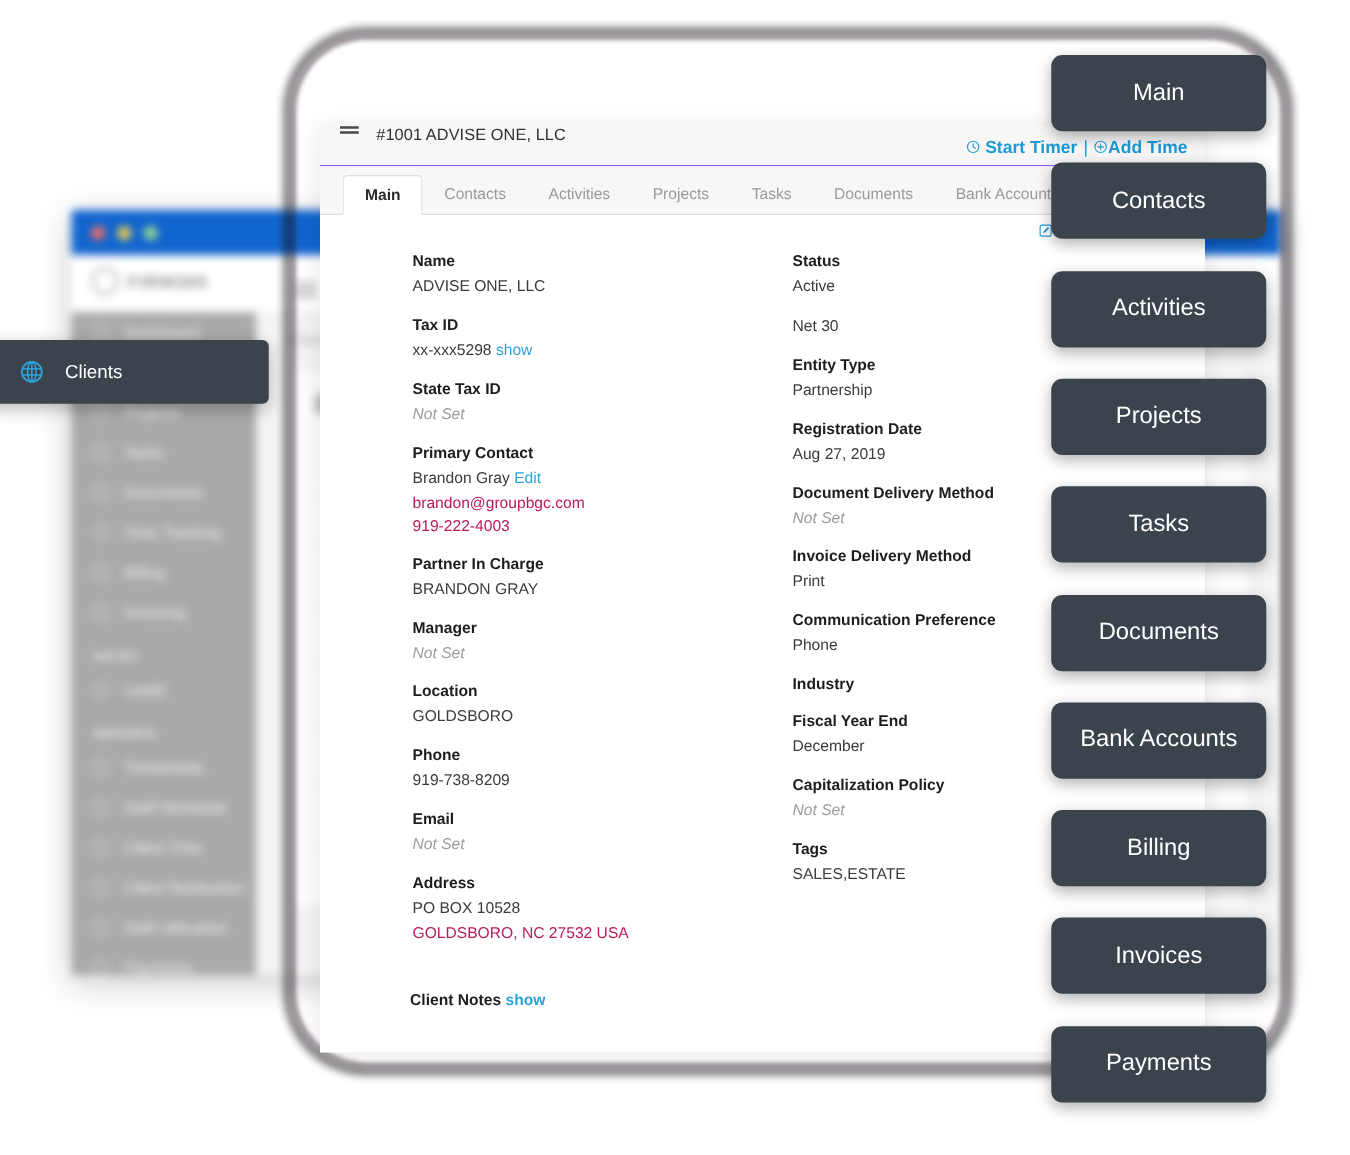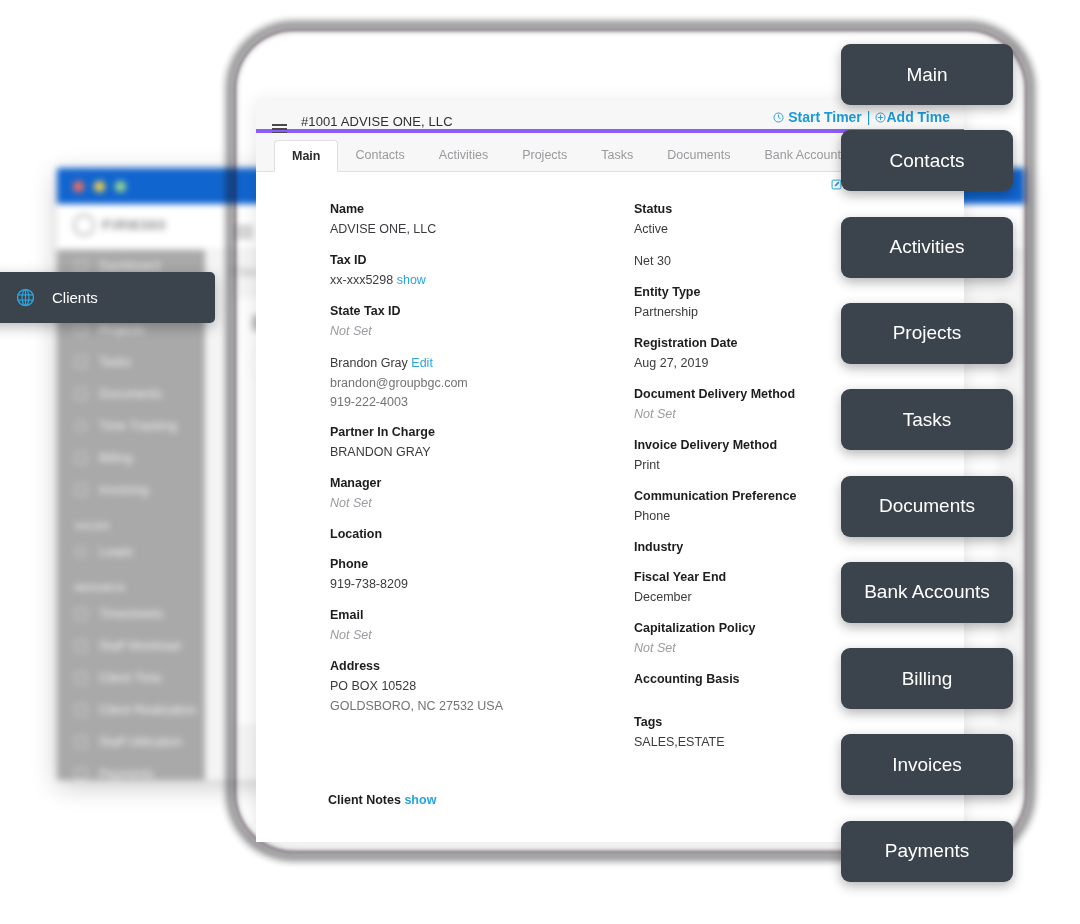--- a/index.html
+++ b/index.html
@@ -99,22 +99,22 @@
   }
 
   
   .card {
     position:absolute; left:256px; top:100px; width:708px; height:742px;
     background:#ffffff; overflow:hidden;
     box-shadow: 0 2px 18px rgba(0,0,0,0.10);
   }
   .card-header {
     position:relative; height:33px; background:#f7f7f7;
-    border-bottom:4px solid #8b5cf6;
-    display:flex; align-items:flex-end;
+    border-bottom:1px solid #8b5cf6;
+    display:flex; align-items:flex-start;
   }
   .hamb {
     margin-left:16px; width:15px; height:2px; background:#4a4a4a;
     box-shadow:0 4px 0 #4a4a4a, 0 8px 0 #4a4a4a; position:relative; top:-3px;
   }
   .card-title {
     margin-left:14px; font-size:13px; color:#2f2f2f; letter-spacing:.1px;
   }
   .header-actions {
     position:absolute; right:14px; top:9px;
@@ -149,21 +149,21 @@
   }
 
   .detail-body { position:relative; padding: 4px 0 0 0; }
   .col { position:absolute; top:0; }
   .col-left  { left:74px;  width:250px; }
   .col-right { left:378px; width:250px; }
   .field { margin-bottom:11px; }
   .f-label { font-size:12.5px; font-weight:bold; color:#1d1d1f; line-height:19px; }
   .f-value { font-size:12.5px; color:#3b3b3f; line-height:21px; }
   .f-value.notset { font-style:italic; color:#9b9ba0; }
-  .f-line { font-size:12.5px; color:#737373; line-height:19px; }
+  .f-line { font-size:12.5px; color:#be185d; line-height:19px; }
   .lnk { color:#29a3dc; text-decoration:none; }
 
   .client-notes {
     position:absolute; left:328px; top:793px;
     font-size:12.5px; font-weight:bold; color:#1d1d1f;
   }
 
   
   .pill {
     position:absolute; left:841px; width:172px; height:61px;
@@ -366,34 +366,36 @@
           </div>
           <div class="field">
             <div class="f-label">Tax ID</div>
             <div class="f-value"><span>xx-xxx5298</span> <span class="lnk">show</span></div>
           </div>
           <div class="field">
             <div class="f-label">State Tax ID</div>
             <div class="f-value notset"><span>Not Set</span></div>
           </div>
           <div class="field">
+            <div class="f-label">Primary Contact</div>
             <div class="f-value"><span>Brandon Gray</span> <span class="lnk">Edit</span></div>
             <div class="f-line">brandon@groupbgc.com</div>
             <div class="f-line">919-222-4003</div>
           </div>
           <div class="field">
             <div class="f-label">Partner In Charge</div>
             <div class="f-value"><span>BRANDON GRAY</span></div>
           </div>
           <div class="field">
             <div class="f-label">Manager</div>
             <div class="f-value notset"><span>Not Set</span></div>
           </div>
           <div class="field">
             <div class="f-label">Location</div>
+            <div class="f-value"><span>GOLDSBORO</span></div>
           </div>
           <div class="field">
             <div class="f-label">Phone</div>
             <div class="f-value"><span>919-738-8209</span></div>
           </div>
           <div class="field">
             <div class="f-label">Email</div>
             <div class="f-value notset"><span>Not Set</span></div>
           </div>
           <div class="field">
@@ -433,24 +435,20 @@
           <div class="field">
             <div class="f-label">Industry</div>
           </div>
           <div class="field">
             <div class="f-label">Fiscal Year End</div>
             <div class="f-value"><span>December</span></div>
           </div>
           <div class="field">
             <div class="f-label">Capitalization Policy</div>
             <div class="f-value notset"><span>Not Set</span></div>
-          </div>
-          <div class="field">
-            <div class="f-label">Accounting Basis</div>
-            <div style="height: 13px;"></div>
           </div>
           <div class="field">
             <div class="f-label">Tags</div>
             <div class="f-value"><span>SALES,ESTATE</span></div>
           </div>
         </div>
     </div>
   </div>
 
   <div class="client-notes">

